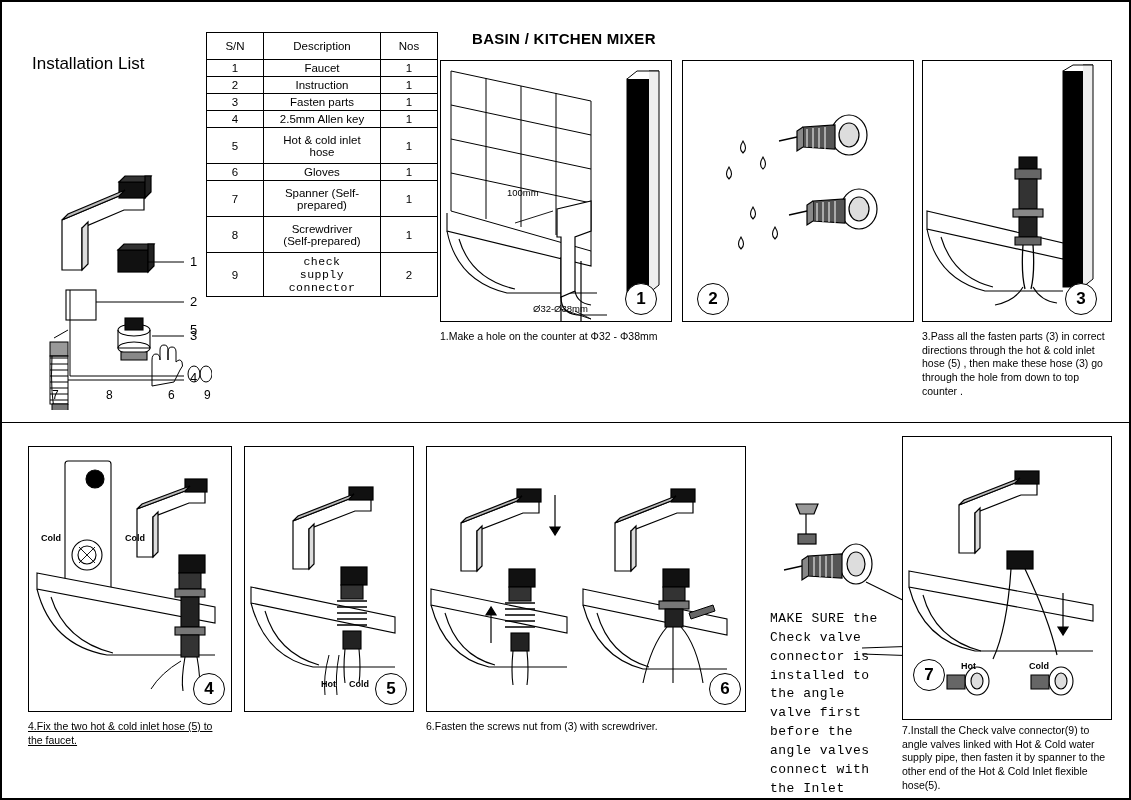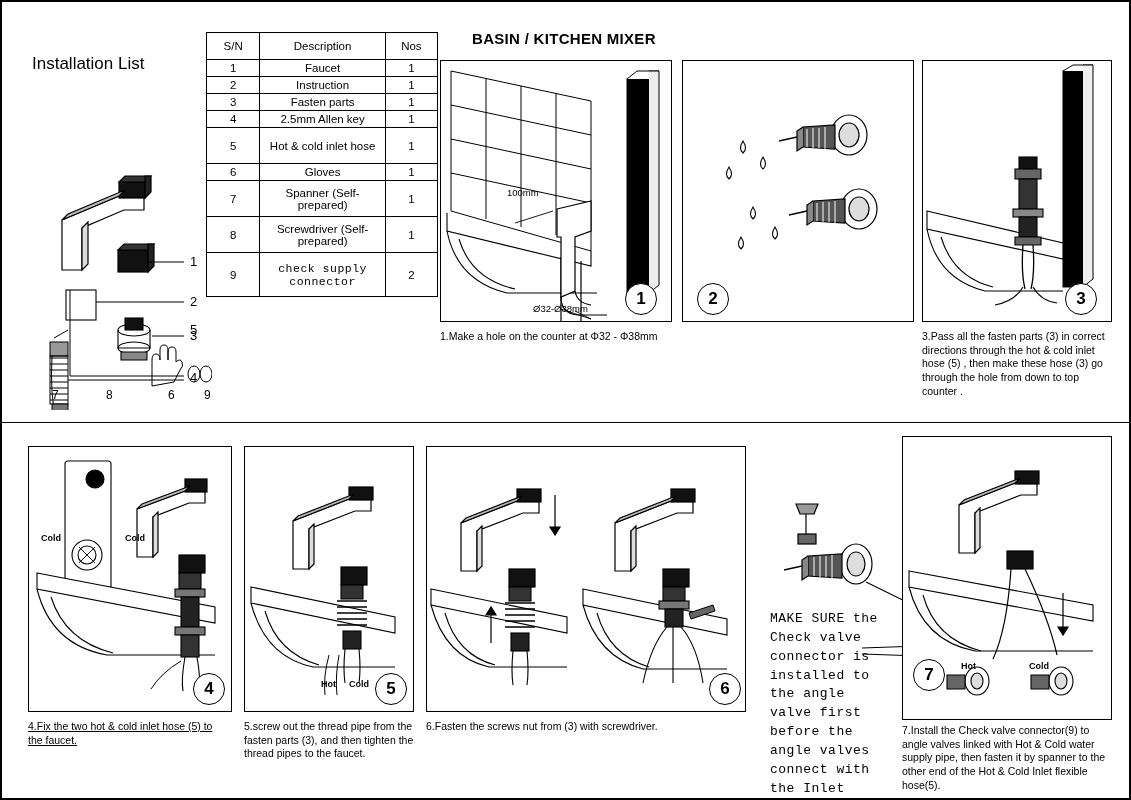--- a/index.html
+++ b/index.html
@@ -7,21 +7,21 @@
   #sheet{position:relative;width:1131px;height:800px;box-sizing:border-box;border:2px solid #000;background:#fff;overflow:hidden;}
 
   .abs{position:absolute;box-sizing:border-box;}
   .txt{font-size:10.5px;line-height:1.25;}
 
   
   #list-title{left:30px;top:52px;font-size:17px;}
 
   
   #parts-table{left:204px;top:30px;width:232px;border-collapse:collapse;}
-  #parts-table td,#parts-table th{border:1px solid #000;font-size:11.5px;text-align:center;padding:2px 8px;}
+  #parts-table td,#parts-table th{border:1px solid #000;font-size:11.5px;text-align:center;padding:2px 14px;}
   #parts-table th{font-weight:normal;height:22px;}
   #parts-table td.d{width:122px;}
   #parts-table td.n{width:40px;}
   #parts-table td.s{width:42px;}
   .mono{font-family:"Liberation Mono",monospace;font-size:13px;letter-spacing:.5px;}
 
   
   #main-title{left:470px;top:28px;font-size:15px;font-weight:bold;letter-spacing:.3px;}
 
   
@@ -368,21 +368,20 @@
 
       <g stroke="#000" fill="none" stroke-width="1">
         <path d="M84 208 q-6 22 -4 40"></path>
         <path d="M94 208 q-4 22 -2 40"></path>
       </g>
     </svg>
     <div class="abs txt" style="left:76px;top:232px;font-size:9px;font-weight:bold;">Hot</div>
     <div class="abs txt" style="left:104px;top:232px;font-size:9px;font-weight:bold;">Cold</div>
     <div class="badge" style="left:130px;top:226px;">5</div>
   </div>
-  <div class="caption" style="left:242px;top:718px;width:170px;">5.screw out the thread pipe from the fasten parts (3), and then tighten the thread pipes to the faucet.</div>
 
   <div class="abs panel" style="left:424px;top:444px;width:320px;height:266px;">
     <svg width="318" height="264" viewBox="0 0 318 264">
 
       <g stroke="#000" fill="none" stroke-width="1.2">
         <path d="M34 76 L90 54 L112 54 L112 66 L96 66 L50 84 L50 124 L34 124 Z" fill="#fff"></path>
         <rect x="90" y="42" width="24" height="13" fill="#111"></rect>
         <path d="M34 76 L39 71 L95 49 L90 54 Z" fill="#bbb"></path>
         <path d="M50 84 L55 79 L55 119 L50 124 Z" fill="#ddd"></path>
         <rect x="82" y="122" width="26" height="18" fill="#111"></rect>

